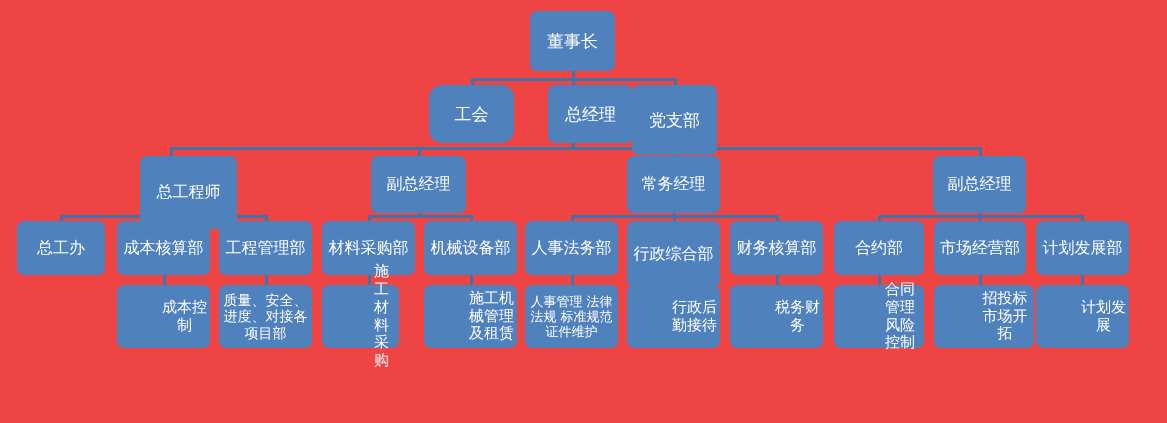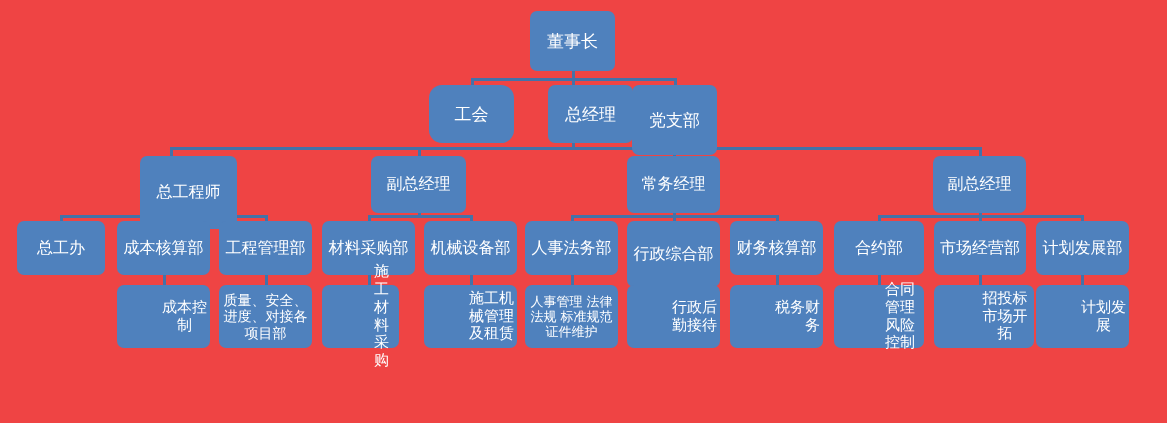--- a/index.html
+++ b/index.html
@@ -154,21 +154,21 @@
   </div>
   <div class="node f15" style="left:424px;top:285px;width:93px;height:63px;">
     <span class="lbl">施工机械管理及租赁</span>
   </div>
   <div class="node f13" style="left:525px;top:285px;width:93px;height:63px;">
     <span class="lbl">人事管理 法律法规 标准规范证件维护</span>
   </div>
   <div class="node f15" style="left:627px;top:285px;width:93px;height:63px;">
     <span class="lbl">行政后勤接待</span>
   </div>
-  <div class="node f15" style="left:730px;top:285px;width:93px;height:63px;text-align:right;">
+  <div class="node f15" style="left:730px;top:285px;width:93px;height:63px;">
     <span class="lbl">税务财务</span>
   </div>
   <div class="node f15" style="left:834px;top:285px;width:90px;height:63px;">
     <span class="lbl">合同管理风险控制</span>
   </div>
   <div class="node f15" style="left:934px;top:285px;width:100px;height:63px;">
     <span class="lbl">招投标市场开拓</span>
   </div>
   <div class="node f15" style="left:1036px;top:285px;width:93px;height:63px;">
     <span class="lbl">计划发展</span>

